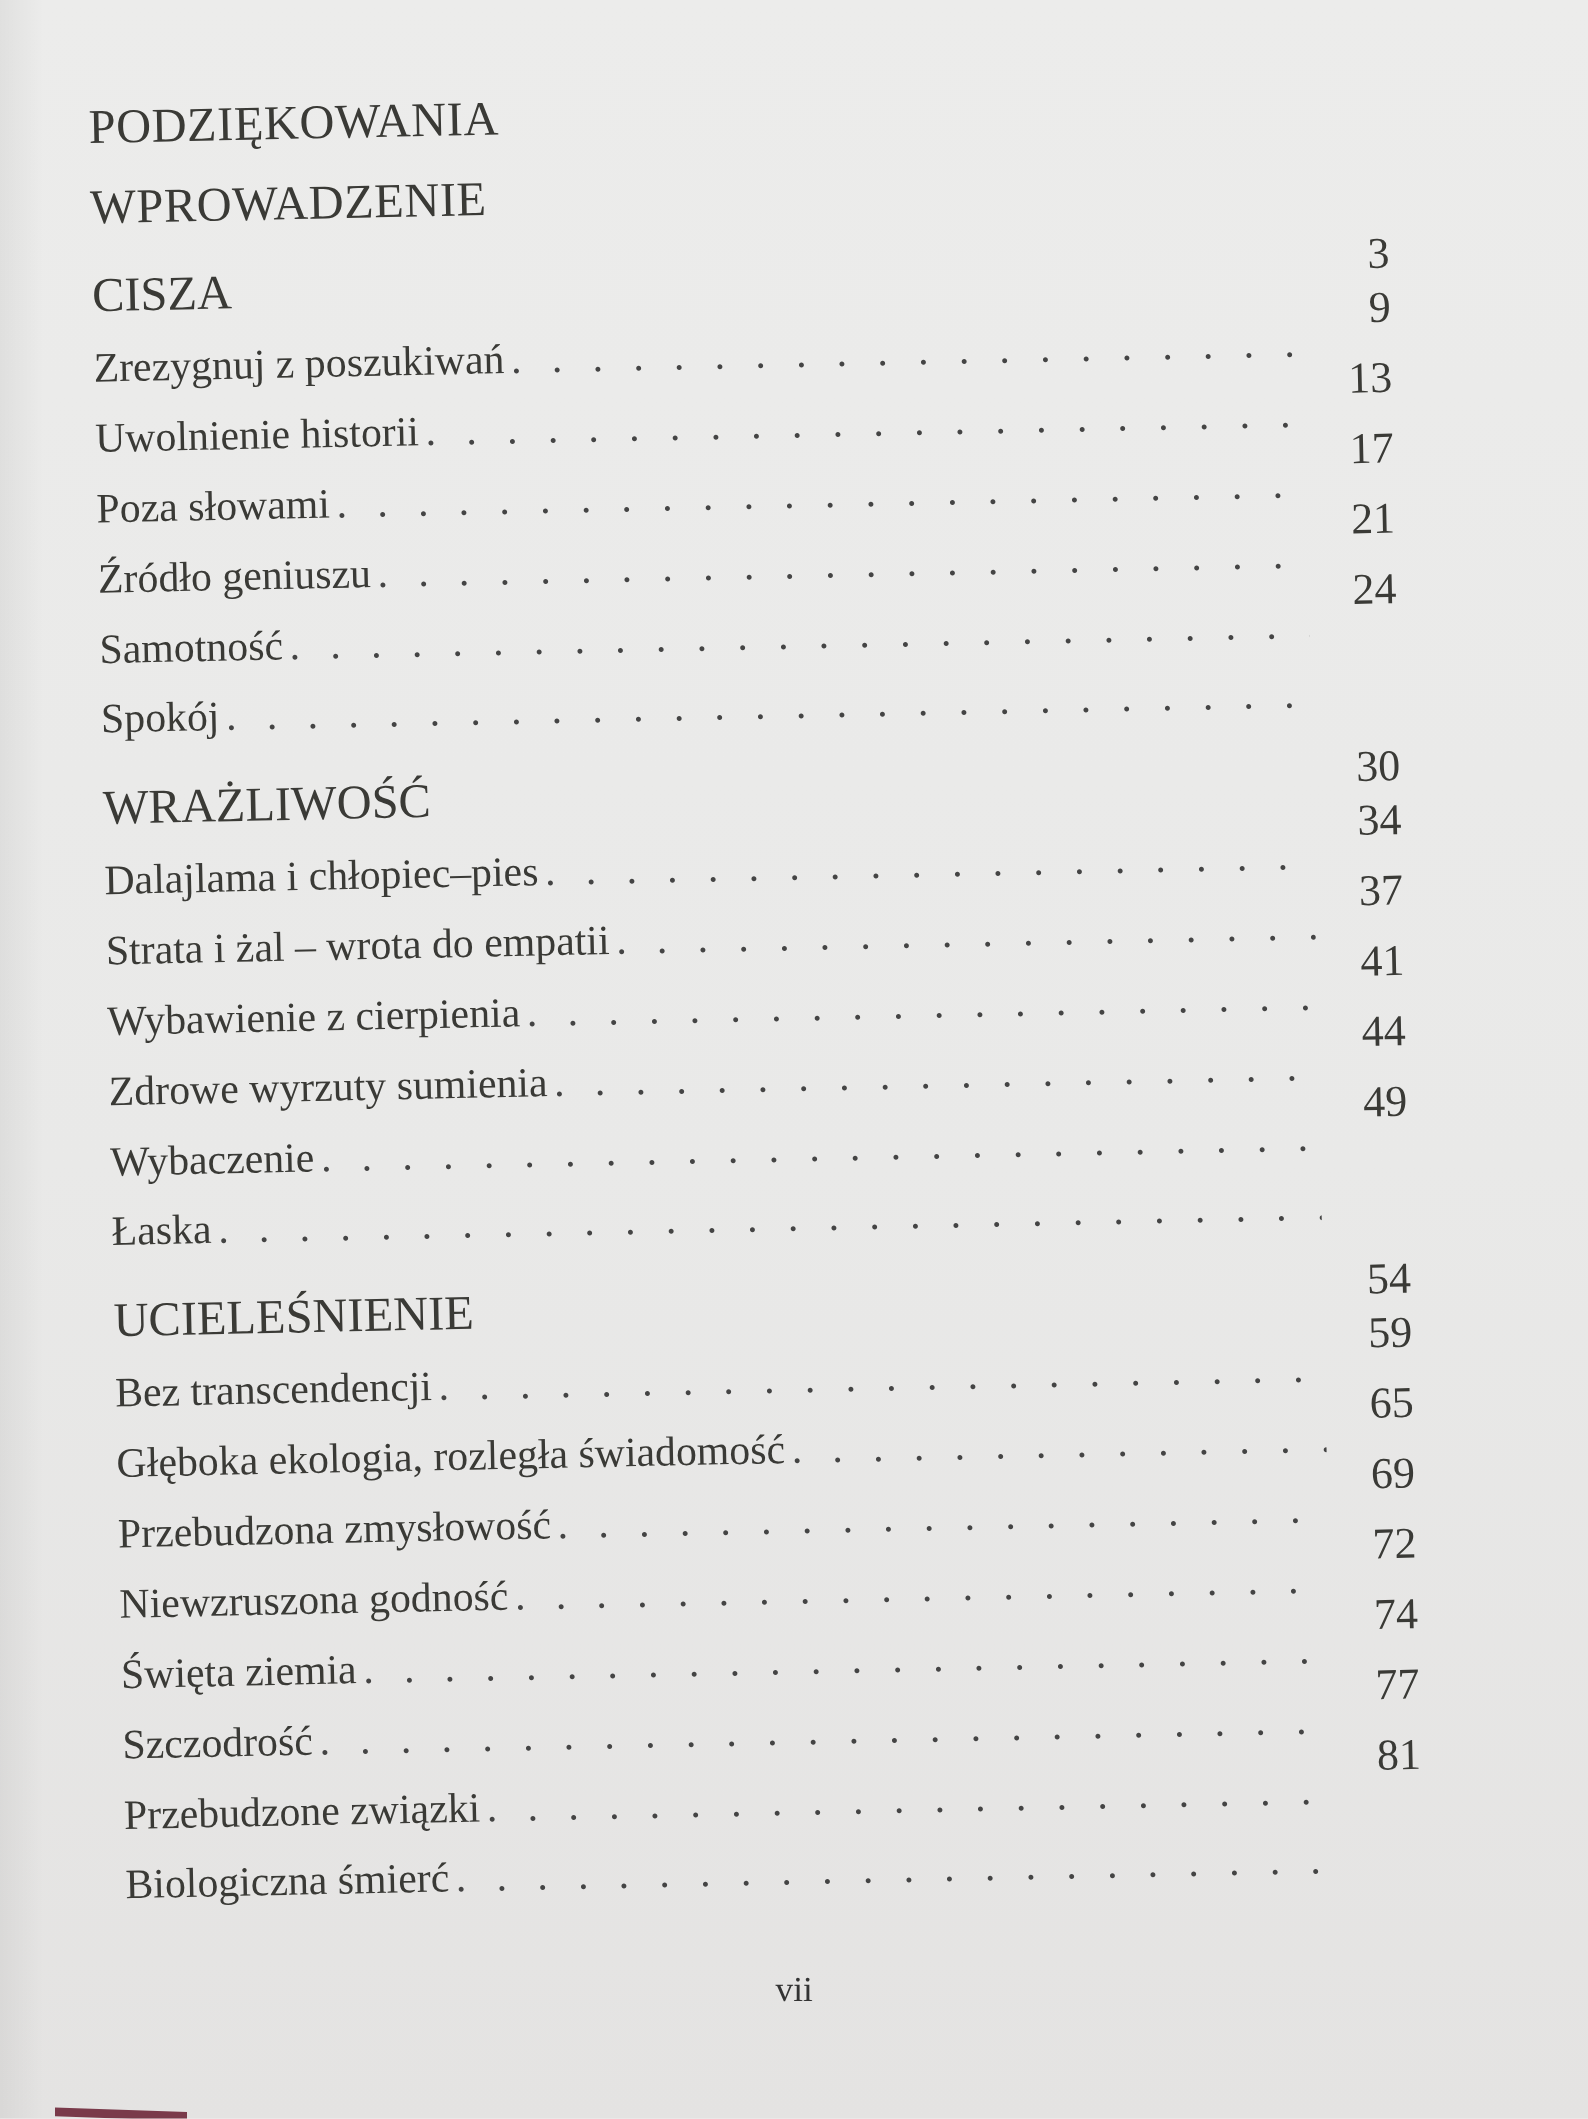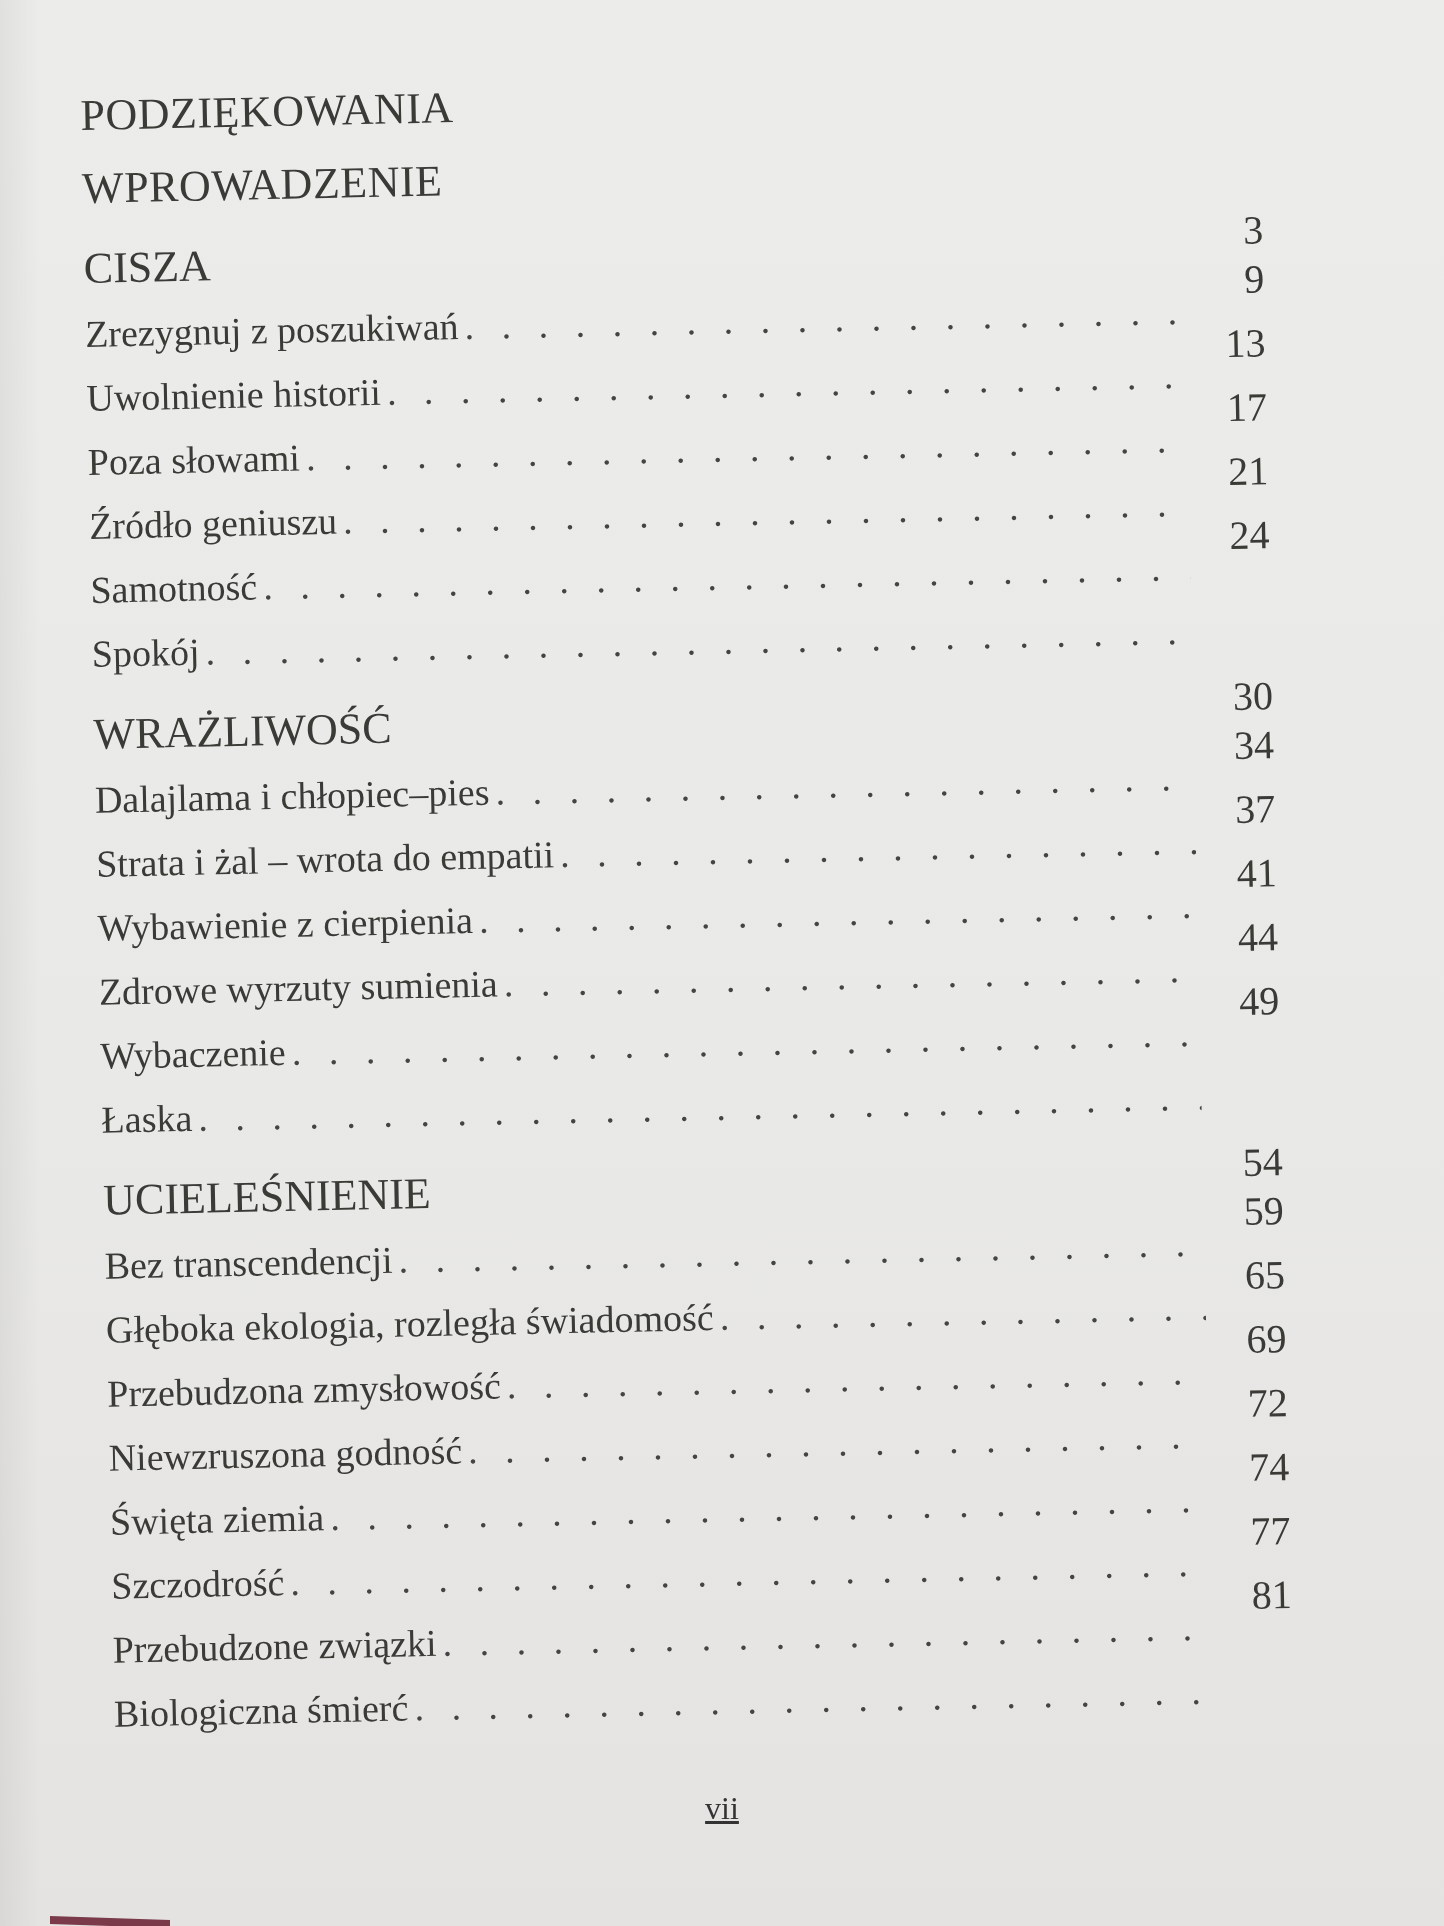--- a/index.html
+++ b/index.html
@@ -48,21 +48,21 @@
   }
   .entry .leader::after {
     content: ". . . . . . . . . . . . . . . . . . . . . . . . . . . . . . . . . . . . . . . . . . . . . . . . . . . . . . . . . . . . . . . . . . . . . . . . . . .";
   }
   .entry .num {
     width: 80px; text-align: right; font-size: 40px;
     position: relative; top: -30px;
   }
   .folio {
     position: absolute; left: 0; width: 1444px; top: 1790px;
-    text-align: center; font-size: 32px; color: #333; text-decoration: underline;
+    text-align: center; font-size: 32px; color: #333;
   }
 </style>
 </head>
 <body>
 
 <div class="page">
   <div class="gutter-shadow"></div>
 
   <div class="toc">
     <div class="front">PODZIĘKOWANIA</div>

